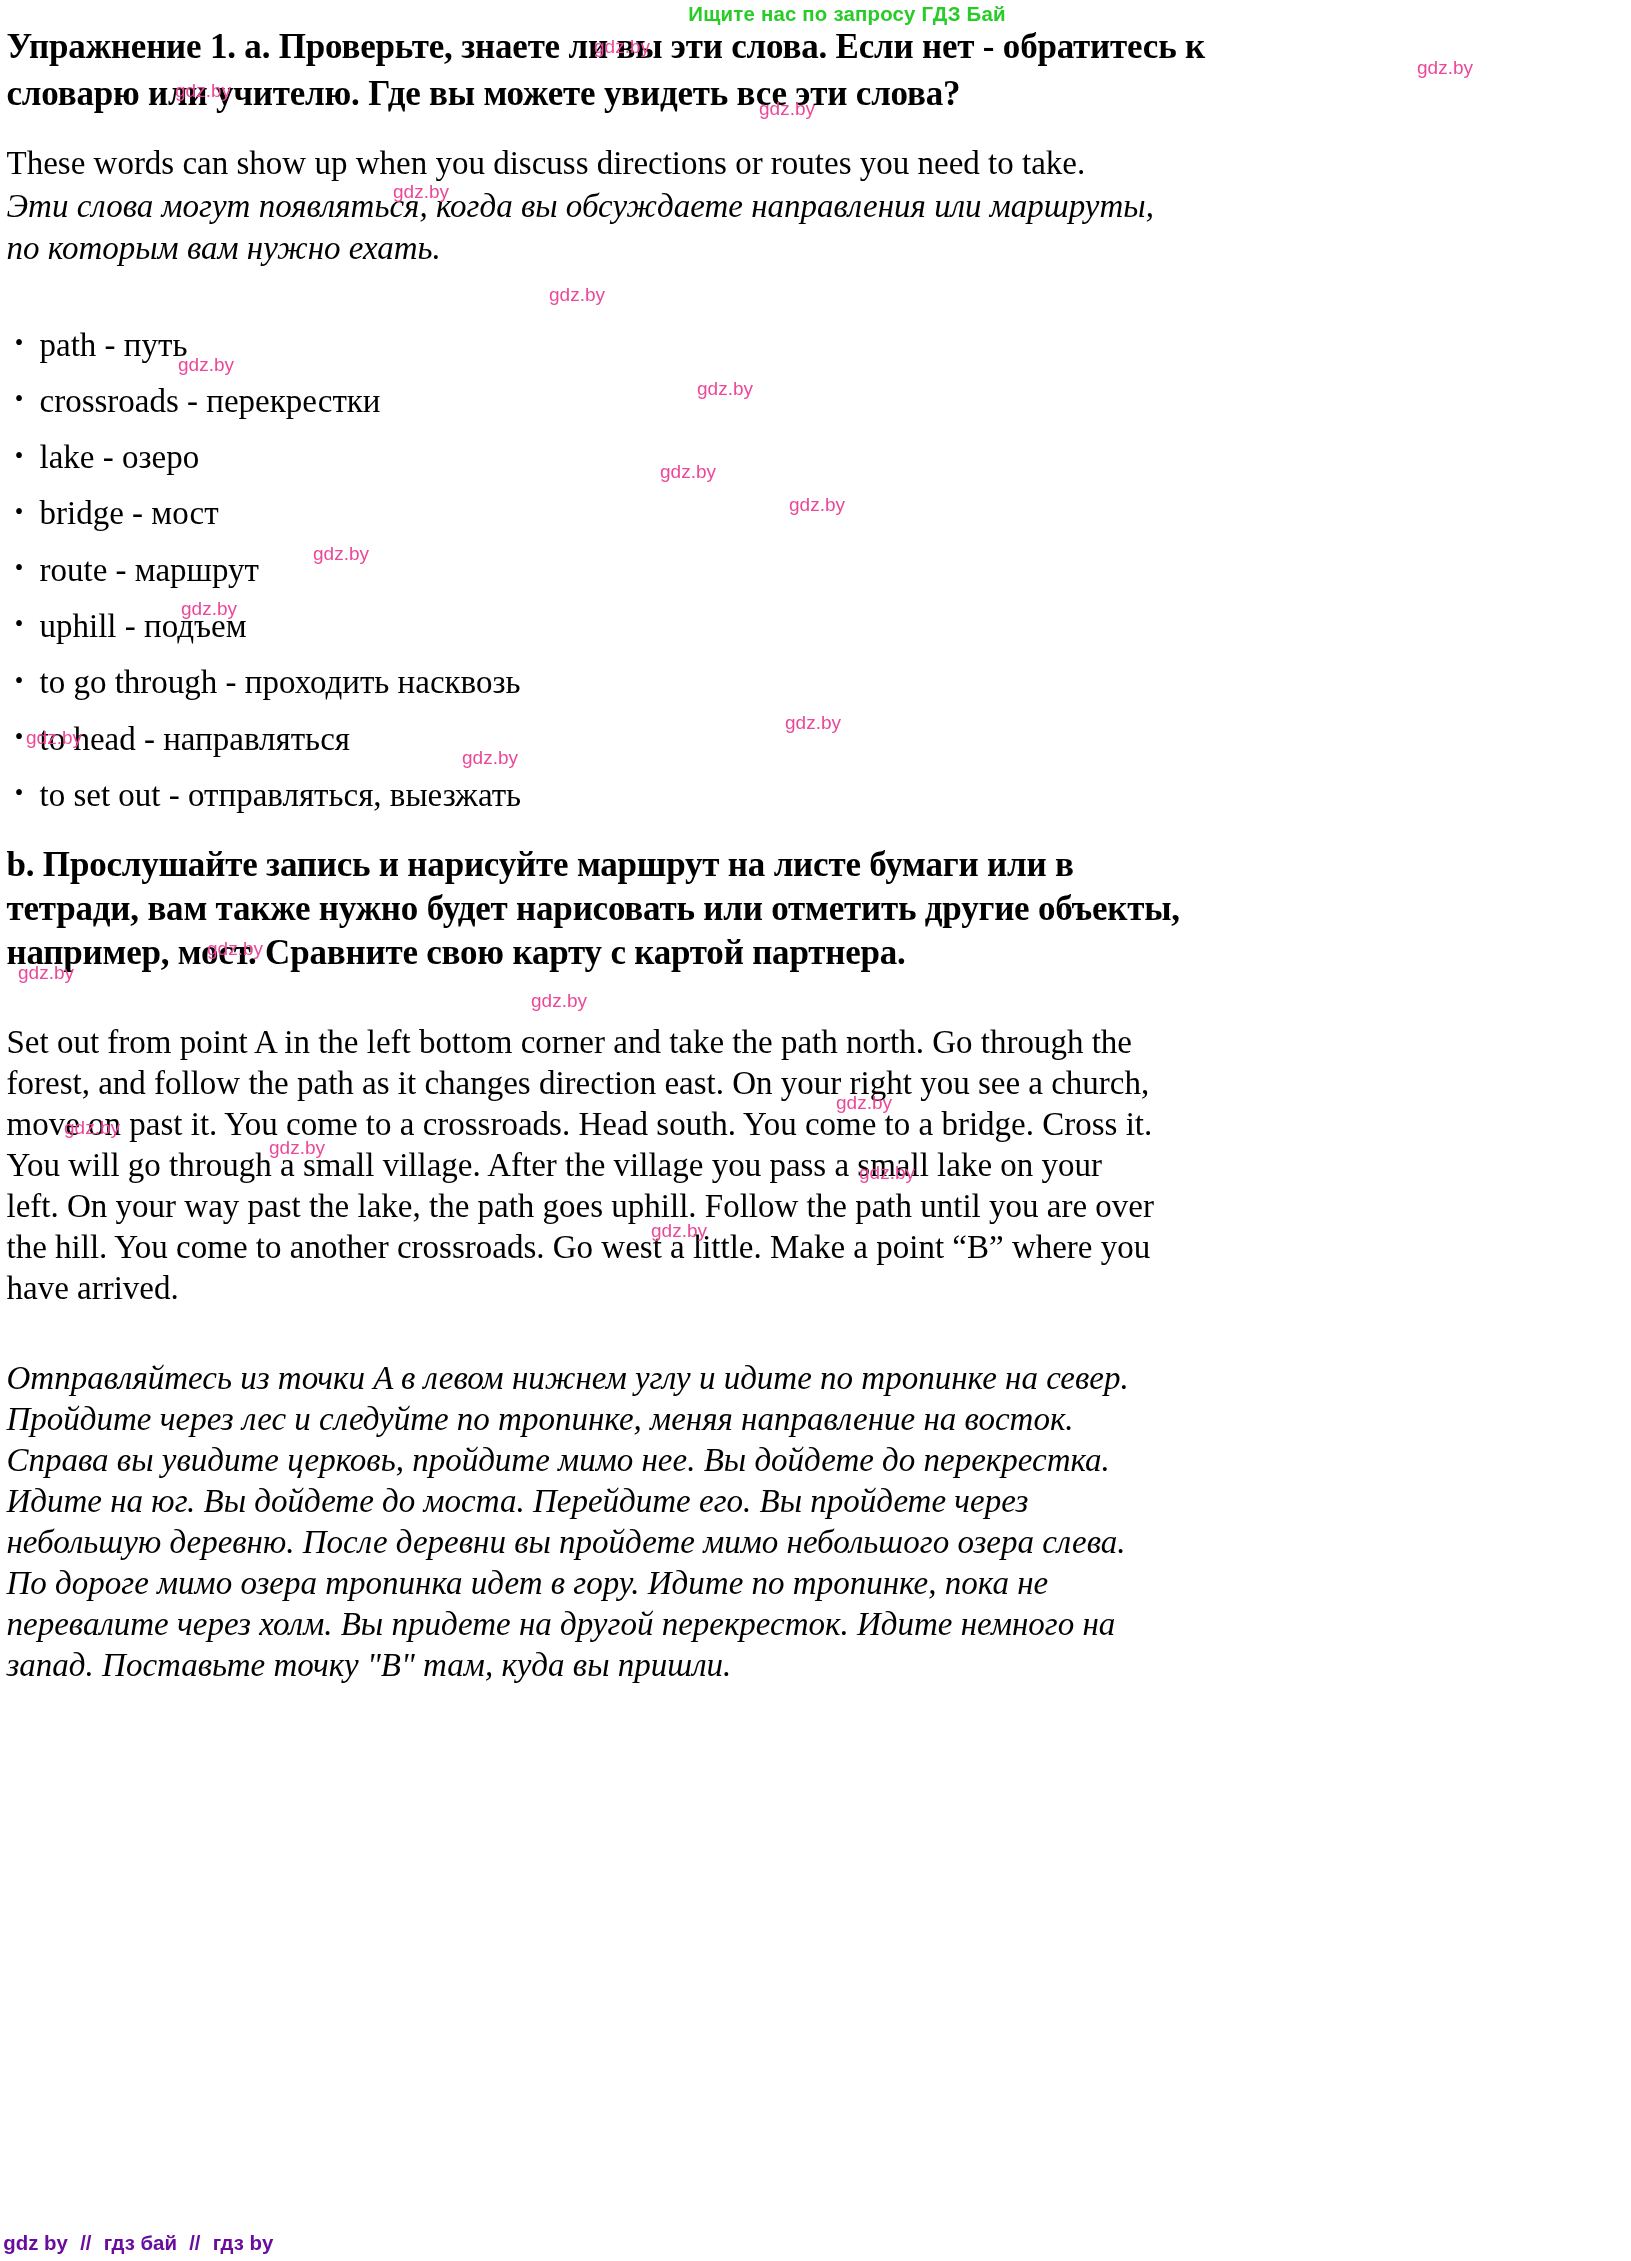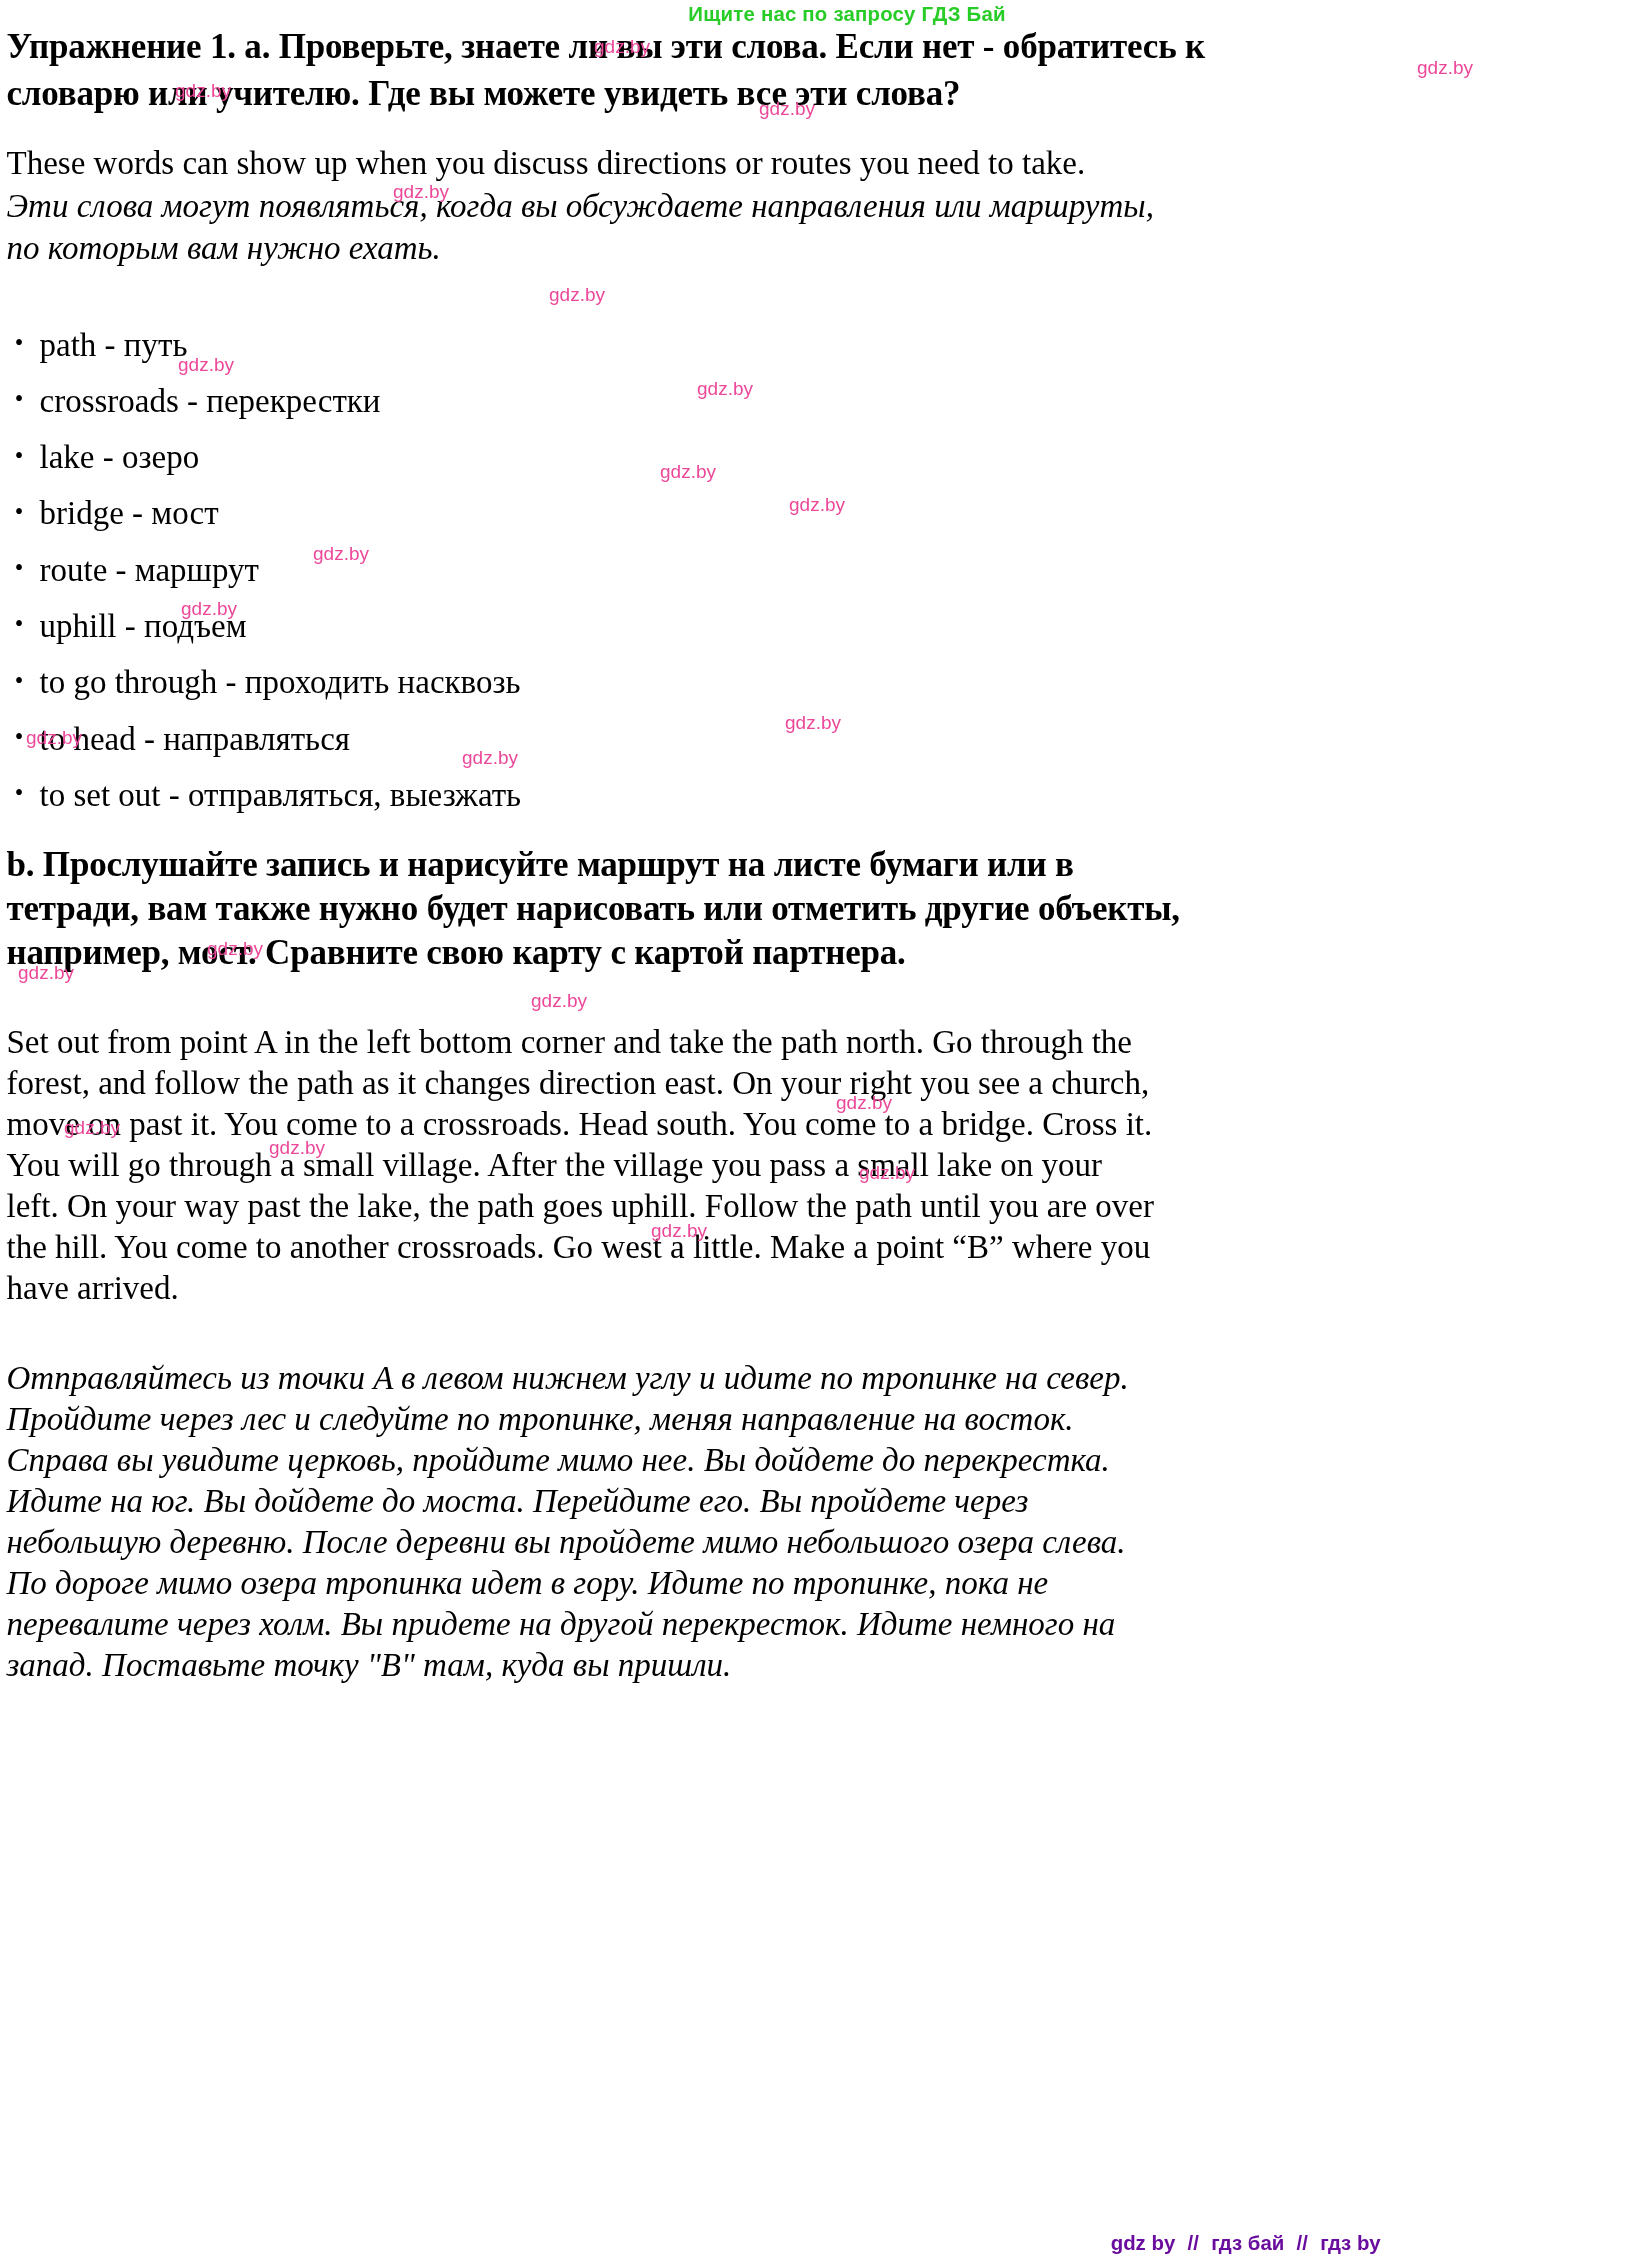--- a/index.html
+++ b/index.html
@@ -135,21 +135,21 @@
     white-space: nowrap;
     pointer-events: none;
   }
 
   
   .footer-links {
     position: absolute;
     left: 0;
     bottom: 6.5px;
     width: 1384px;
-    text-align: right;
+    text-align: left;
     font-family: "Liberation Sans", "DejaVu Sans", sans-serif;
     font-size: 20.4px;
     font-weight: 700;
     color: #6a0d9e;
     white-space: nowrap;
   }
   .footer-links span { margin: 0 3.3px; }
 </style>
 </head>
 <body>

